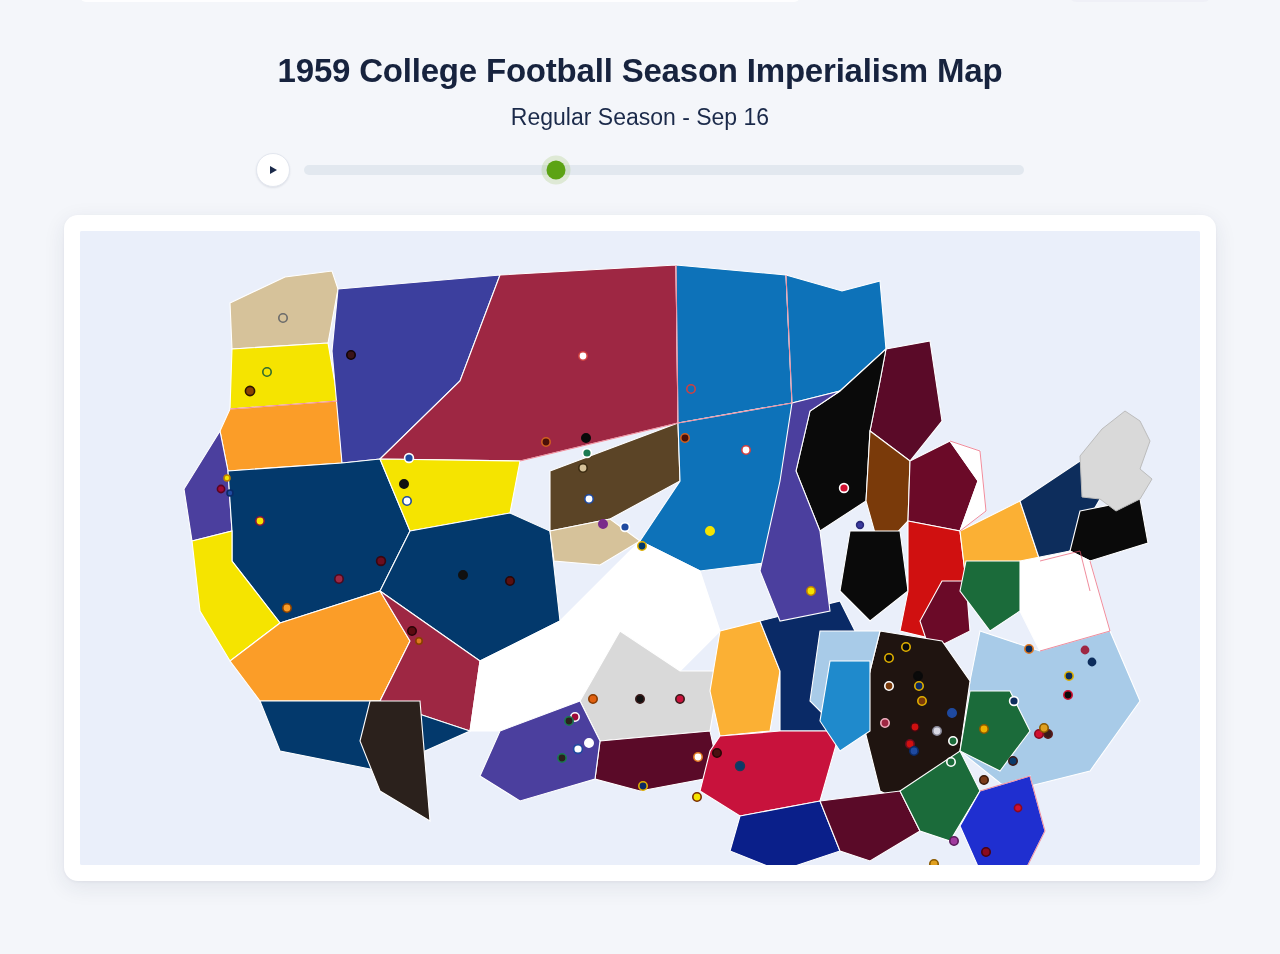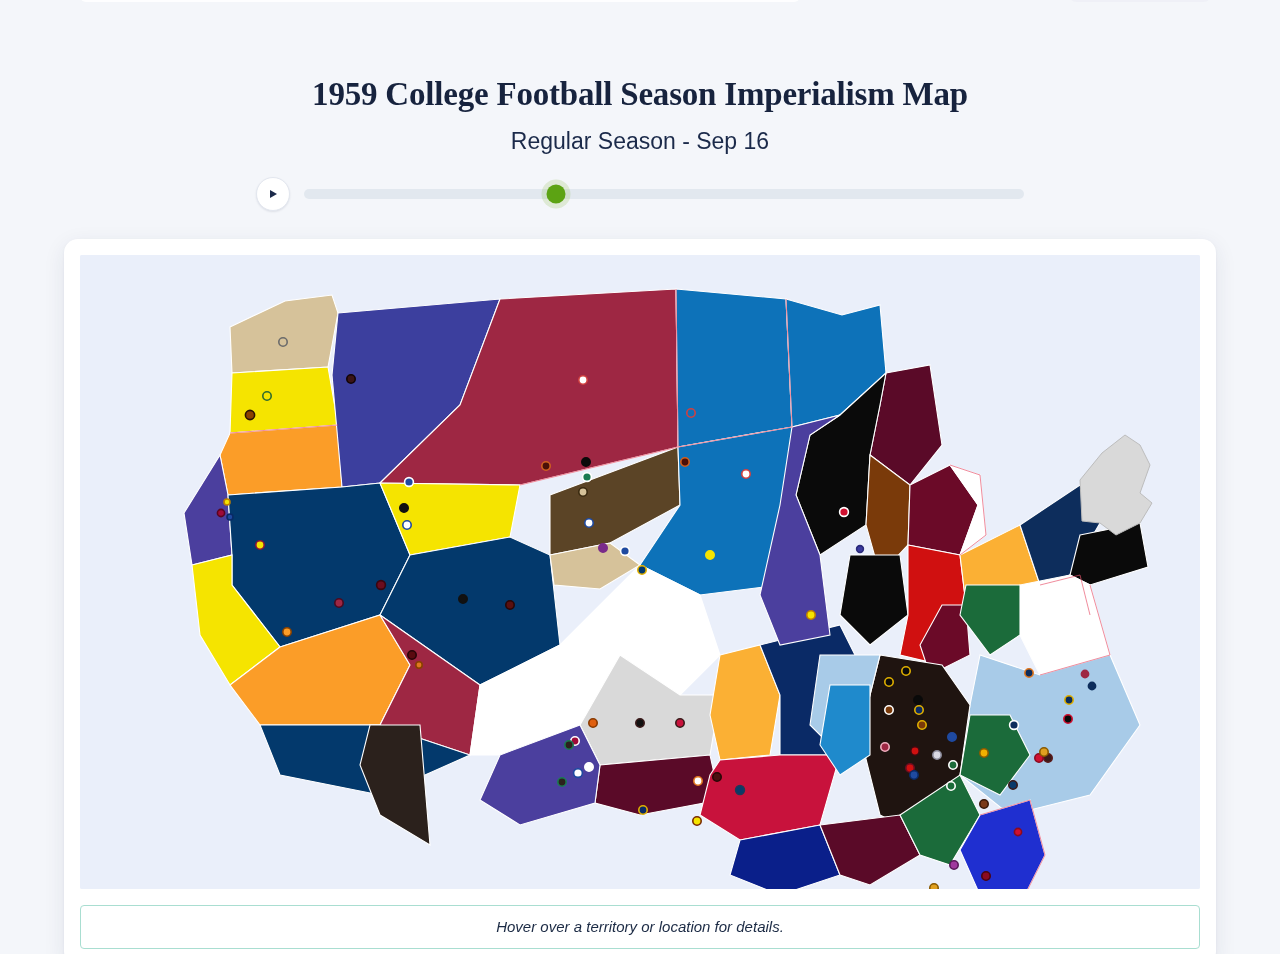--- a/index.html
+++ b/index.html
@@ -13,27 +13,26 @@
   }
   .cut-top-bar{
     position:absolute;top:-6px;left:80px;width:720px;height:8px;
     background:#ffffff;border-radius:0 0 6px 6px;opacity:.9;
   }
   .cut-top-bar2{
     position:absolute;top:-6px;left:1070px;width:140px;height:8px;
     background:#eef0f6;border-radius:0 0 6px 6px;opacity:.9;
   }
   .page-title{
-    margin:0;padding-top:76px;
+    margin:0;padding-top:52px;
     text-align:center;
     font-size:33px;line-height:1.15;
     font-weight:bold;
     color:#17233e;
     letter-spacing:-.2px;
-    font-family:Liberation Serif, serif;
   }
   .page-subtitle{
     margin:0;padding-top:14px;
     text-align:center;
     font-size:23px;
     font-weight:400;
     color:#1b2a4a;
   }
   .slider-row{
     margin-top:22px;
@@ -318,16 +317,13 @@
         <circle cx="947" cy="791" r="4.4" fill="#14542f" stroke="#0a3a1f"></circle>
       </g>
 
       <g stroke-width="1.4">
         <circle cx="278" cy="768" r="2.6" fill="#d01030" stroke="#8a0a20"></circle>
         <circle cx="436" cy="766" r="5" fill="#14542f" stroke="#0a3a1f"></circle>
       </g>
     </svg>
   </div>
 
-  <div class="hover-bar" style="border-color: rgb(169, 222, 209);">
-    <span>Hover over a territory or location for details.</span>
-  </div>
 </div>
 
 </body></html>

